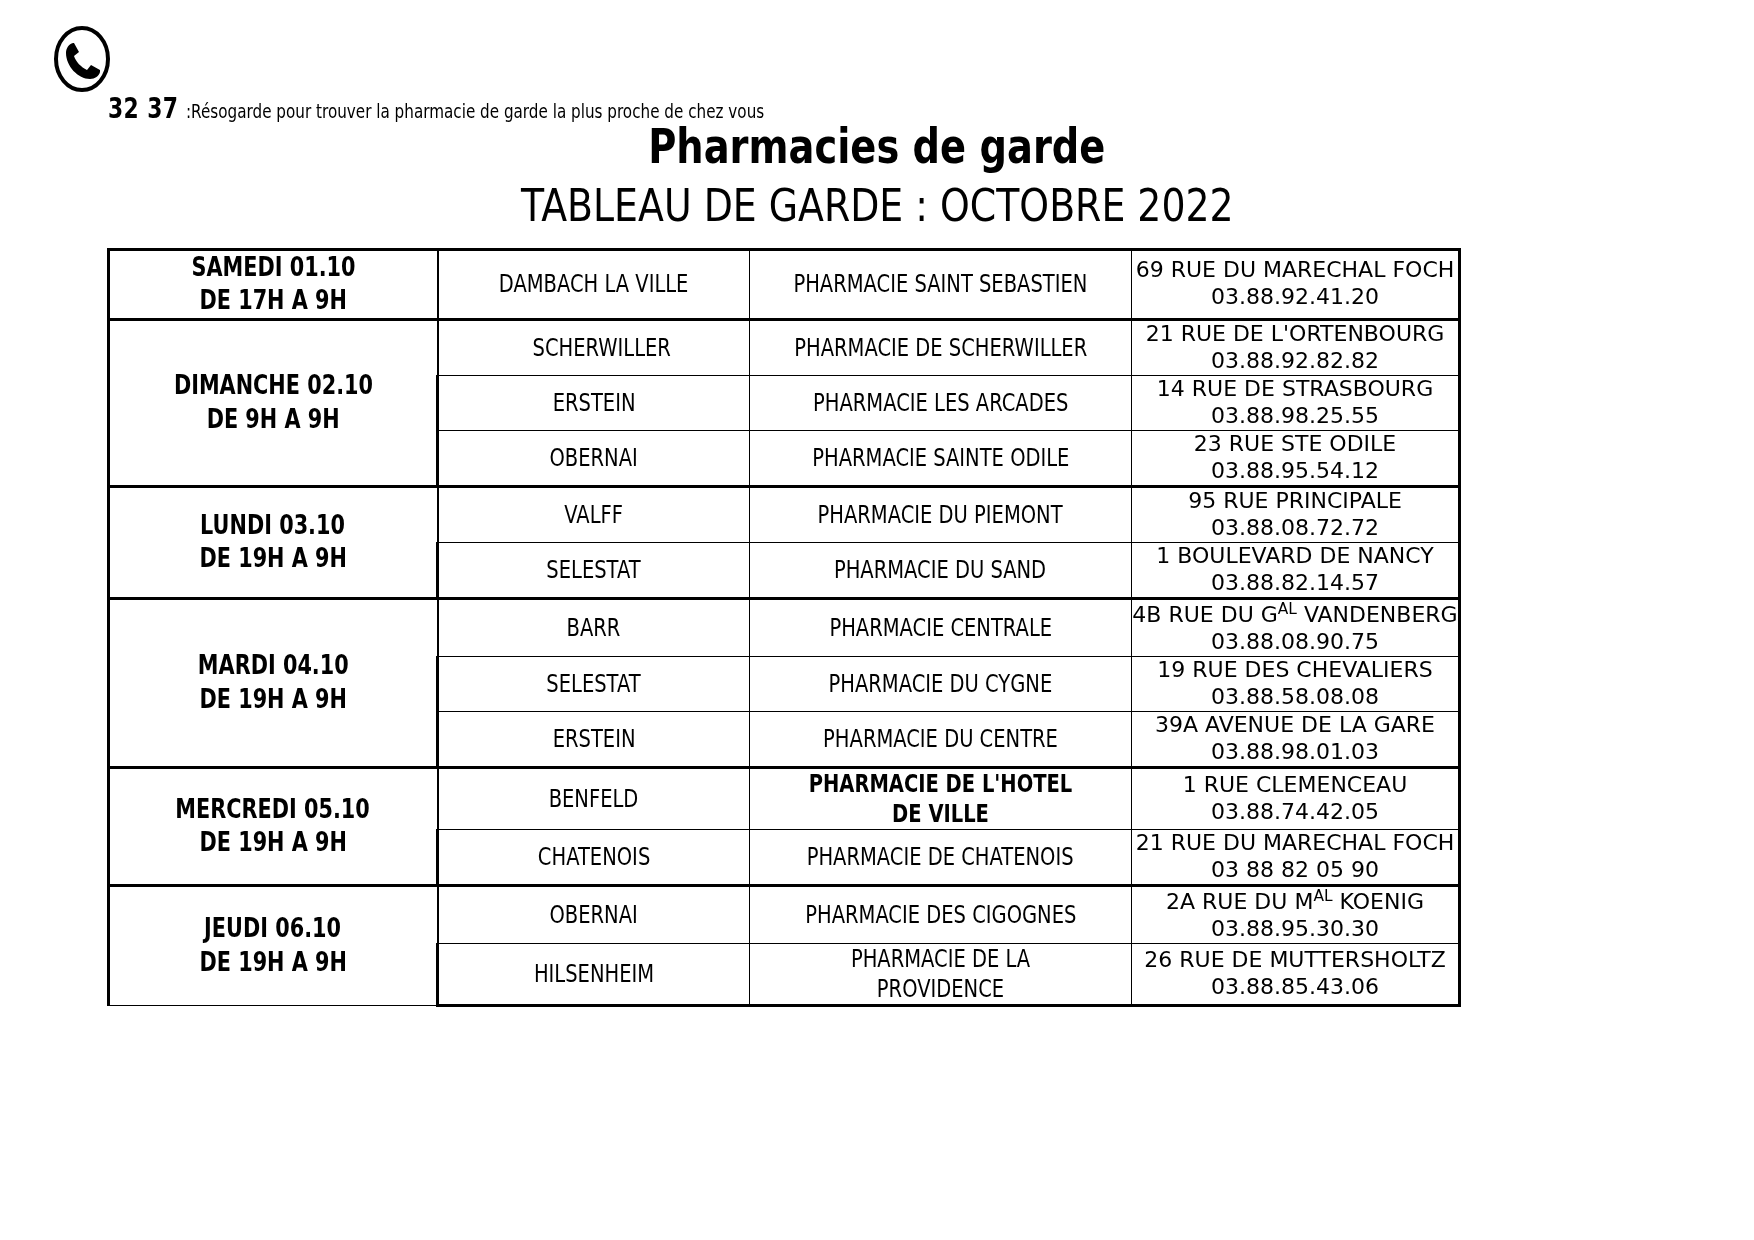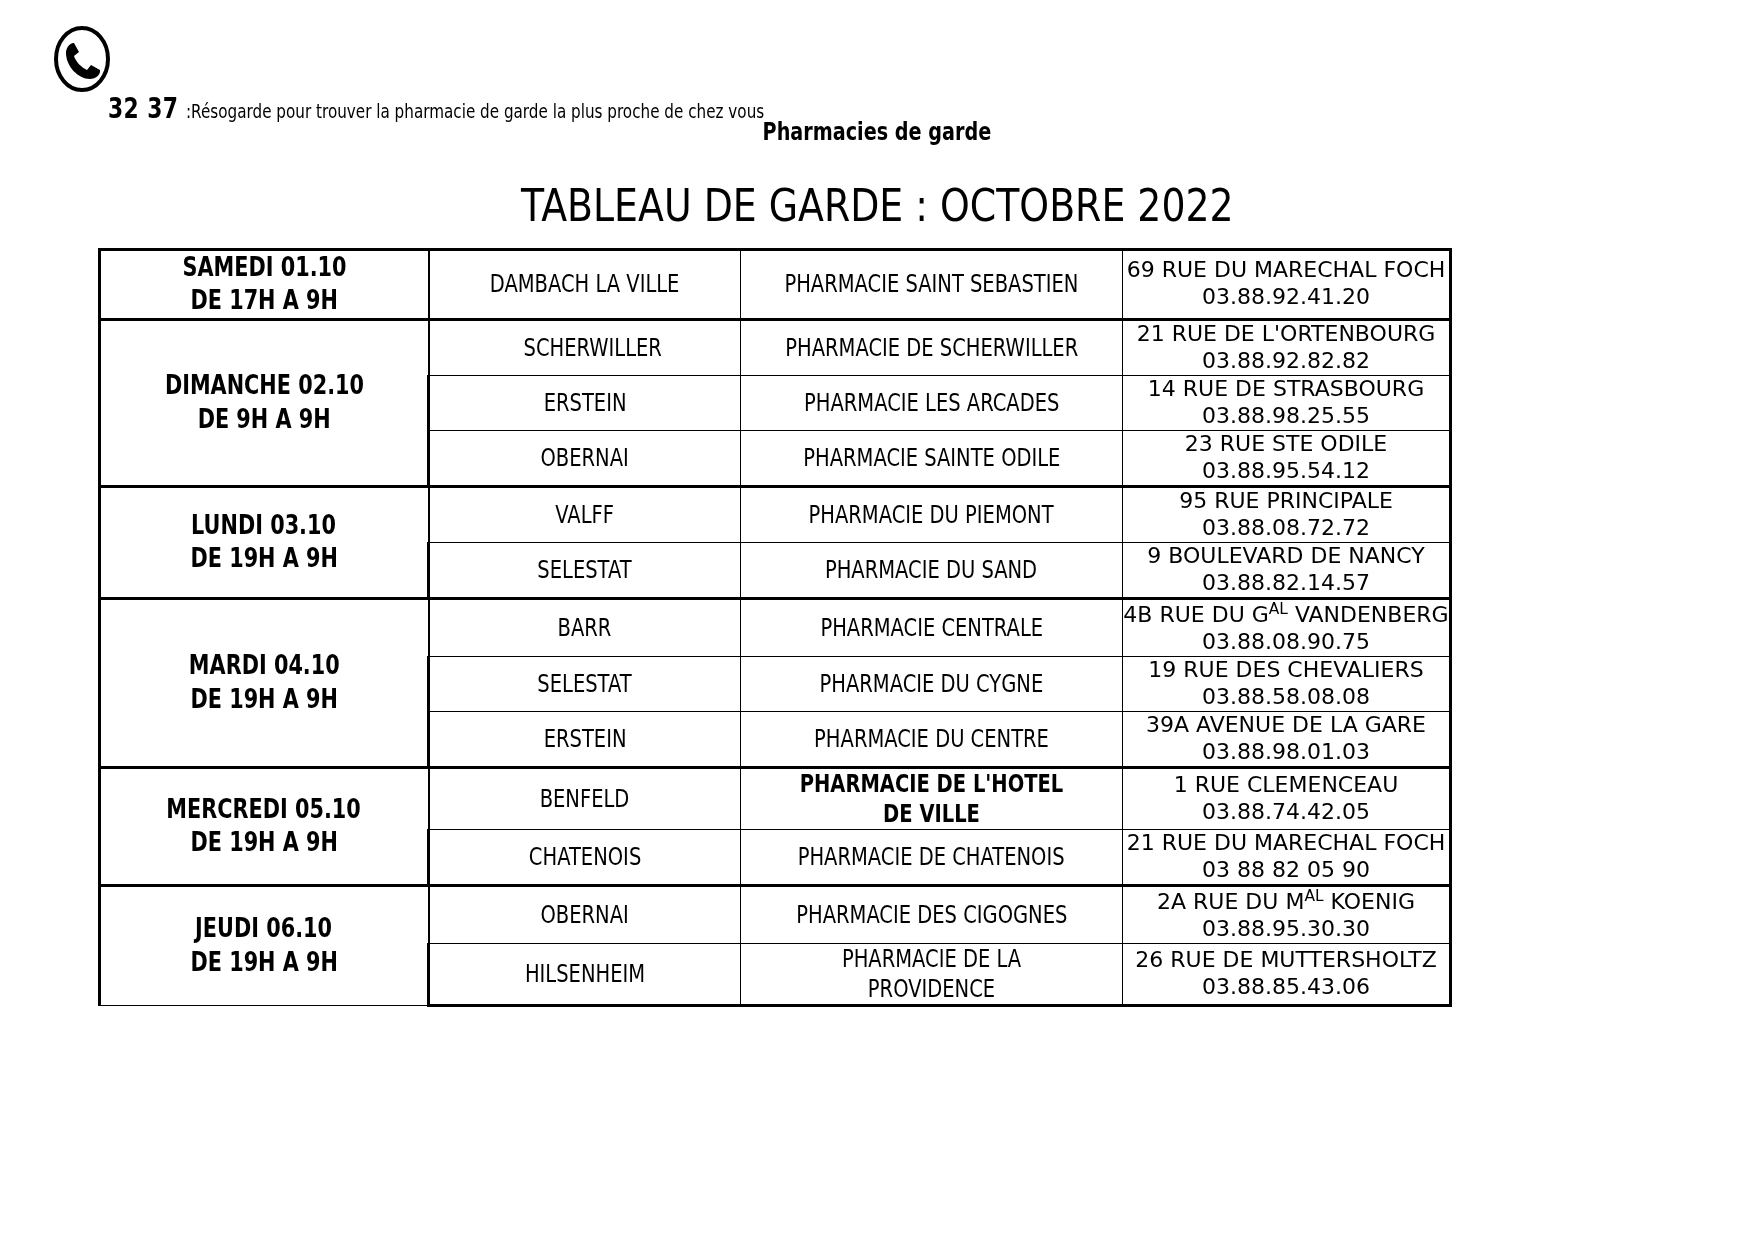--- a/index.html
+++ b/index.html
@@ -69,21 +69,21 @@
   }
 
   .subtitle {
     position: absolute;
     top: 118px;
     left: 0;
     width: 1754px;
     text-align: center;
     font-family: "DejaVu Sans", sans-serif;
     font-weight: 700;
-    font-size: 24px;
+    font-size: 48px;
     letter-spacing: 0px;
   }
   .subtitle span {
     display: inline-block;
     transform: scaleX(0.80);
   }
 
   .maintitle {
     position: absolute;
     top: 180px;
@@ -95,21 +95,21 @@
     font-size: 44px;
   }
   .maintitle span {
     display: inline-block;
     transform: scaleX(0.86);
   }
 
   
   .guard-table {
     position: absolute;
-    left: 98px;
+    left: 107px;
     top: 248px;
     width: 1351px;
     border-collapse: collapse;
     table-layout: fixed;
   }
   .guard-table td {
     border: 1px solid #000;
     padding: 0;
     vertical-align: middle;
     text-align: center;
@@ -237,21 +237,21 @@
           <td class="pharm-cell" style="height: 54px;"><span class="sq">PHARMACIE DU PIEMONT</span></td>
           <td class="addr-cell" style="height: 54px;">
             <span class="street">95 RUE PRINCIPALE</span>
             <span class="tel">03.88.08.72.72</span>
           </td>
         </tr>
         <tr>
           <td class="city-cell" style="height: 54px;"><span class="sq">SELESTAT</span></td>
           <td class="pharm-cell" style="height: 54px;"><span class="sq">PHARMACIE DU SAND</span></td>
           <td class="addr-cell" style="height: 54px;">
-            <span class="street">9 BOULEVARD DE NANCY</span>
+            <span class="street">1 BOULEVARD DE NANCY</span>
             <span class="tel">03.88.82.14.57</span>
           </td>
         </tr>
         <tr class="day-sep">
           <td class="day-cell cell-day" rowspan="3">
             <div><span class="sq">MARDI 04.10</span></div>
             <div><span class="sq">DE 19H A 9H</span></div>
           </td>
           <td class="city-cell" style="height: 54px;"><span class="sq">BARR</span></td>
           <td class="pharm-cell" style="height: 54px;"><span class="sq">PHARMACIE CENTRALE</span></td>

